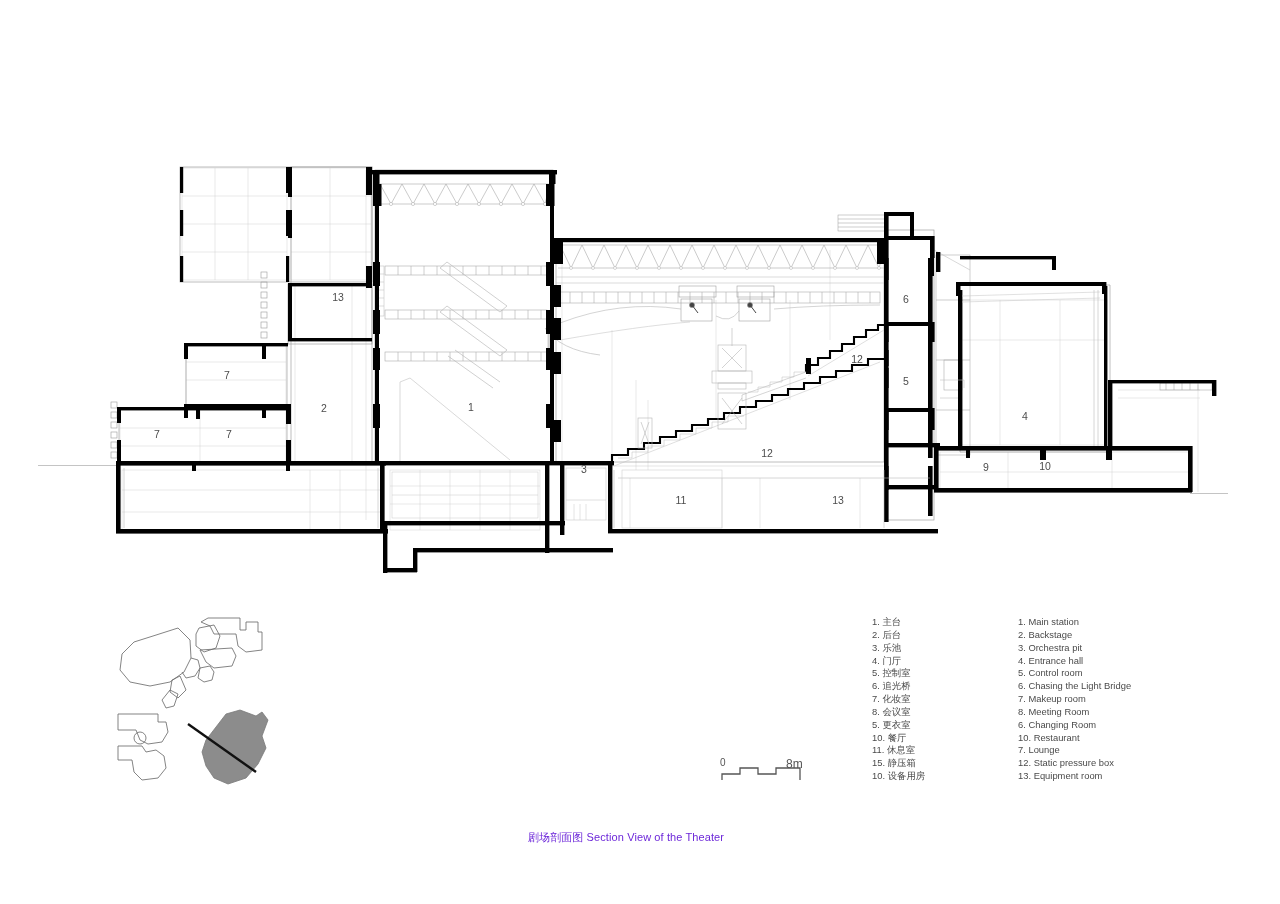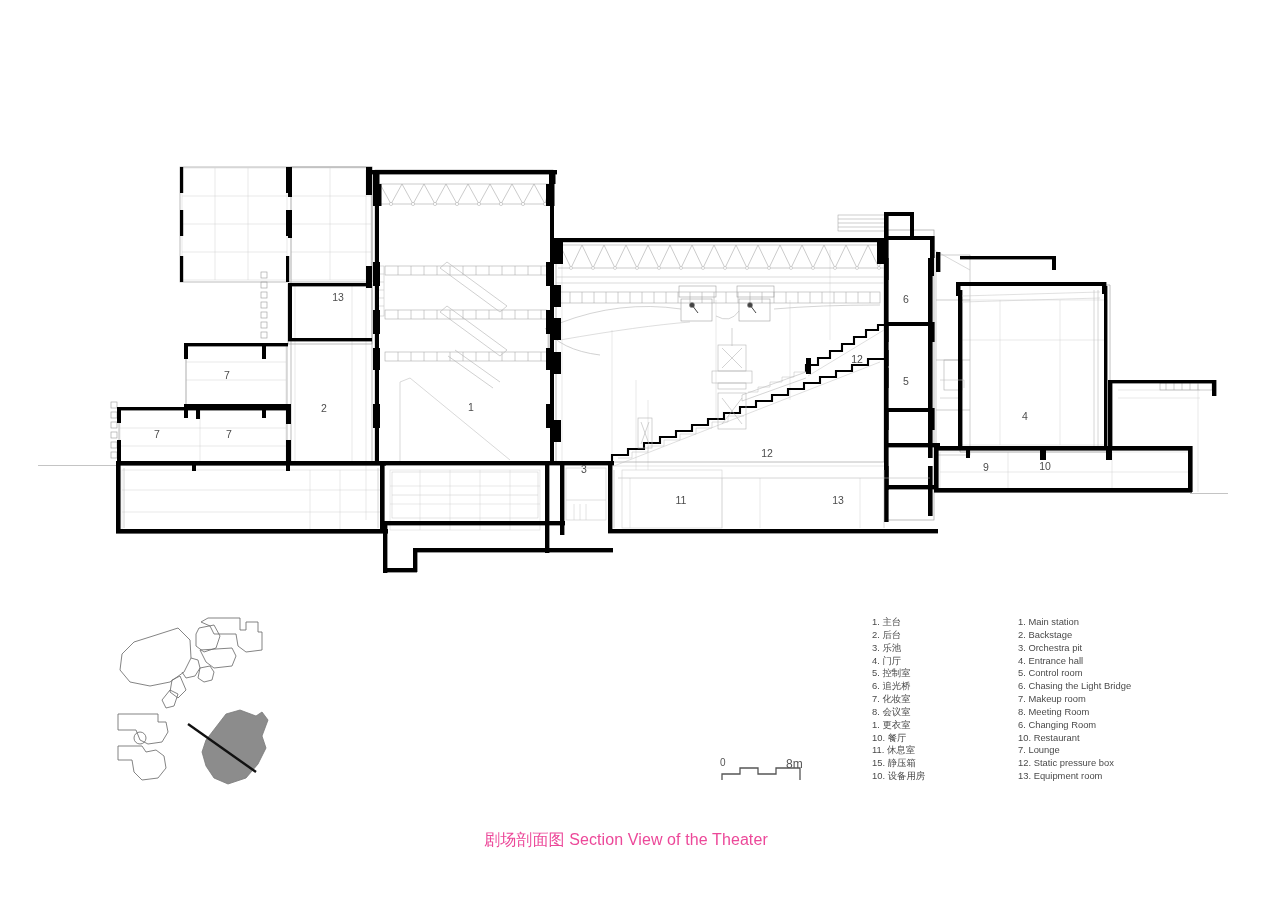--- a/index.html
+++ b/index.html
@@ -5,21 +5,21 @@
   html,body{margin:0;padding:0;background:#ffffff;}
   body{width:1280px;height:904px;position:relative;overflow:hidden;
        font-family:"Liberation Sans","DejaVu Sans",sans-serif;color:#3a3a3a;}
   #stage{position:absolute;inset:0;width:1280px;height:904px;}
   svg{display:block;}
   .legend{position:absolute;font-size:9.4px;line-height:12.85px;color:#4a4a4a;white-space:nowrap;}
   .legend div{height:12.85px;}
   #legend-cn{left:872px;top:616px;}
   #legend-en{left:1018px;top:616px;}
   #title{position:absolute;left:0;top:830px;width:1252px;text-align:center;
-         font-size:16px;color:#ec4899;letter-spacing:.1px;}
+         font-size:11px;color:#6d28d9;letter-spacing:.1px;}
   #scale-label-0{position:absolute;left:720px;top:757px;font-size:10px;color:#555;}
   #scale-label-8{position:absolute;left:786px;top:757px;font-size:12px;color:#555;}
   .rlbl{font-size:10.5px;fill:#4c4c4c;font-family:"Liberation Sans",sans-serif;text-anchor:middle;}
 </style>
 </head>
 <body>
 
 <div id="stage">
 
 <svg width="1280" height="904" viewBox="0 0 1280 904">
@@ -566,21 +566,21 @@
 
 <div class="legend" id="legend-cn">
     <div>1. 主台</div>
     <div>2. 后台</div>
     <div>3. 乐池</div>
     <div>4. 门厅</div>
     <div>5. 控制室</div>
     <div>6. 追光桥</div>
     <div>7. 化妆室</div>
     <div>8. 会议室</div>
-    <div>1. 更衣室</div>
+    <div>5. 更衣室</div>
     <div>10. 餐厅</div>
     <div>11. 休息室</div>
     <div>15. 静压箱</div>
     <div>10. 设备用房</div>
   </div>
 <div class="legend" id="legend-en">
     <div>1. Main station</div>
     <div>2. Backstage</div>
     <div>3. Orchestra pit</div>
     <div>4. Entrance hall</div>

